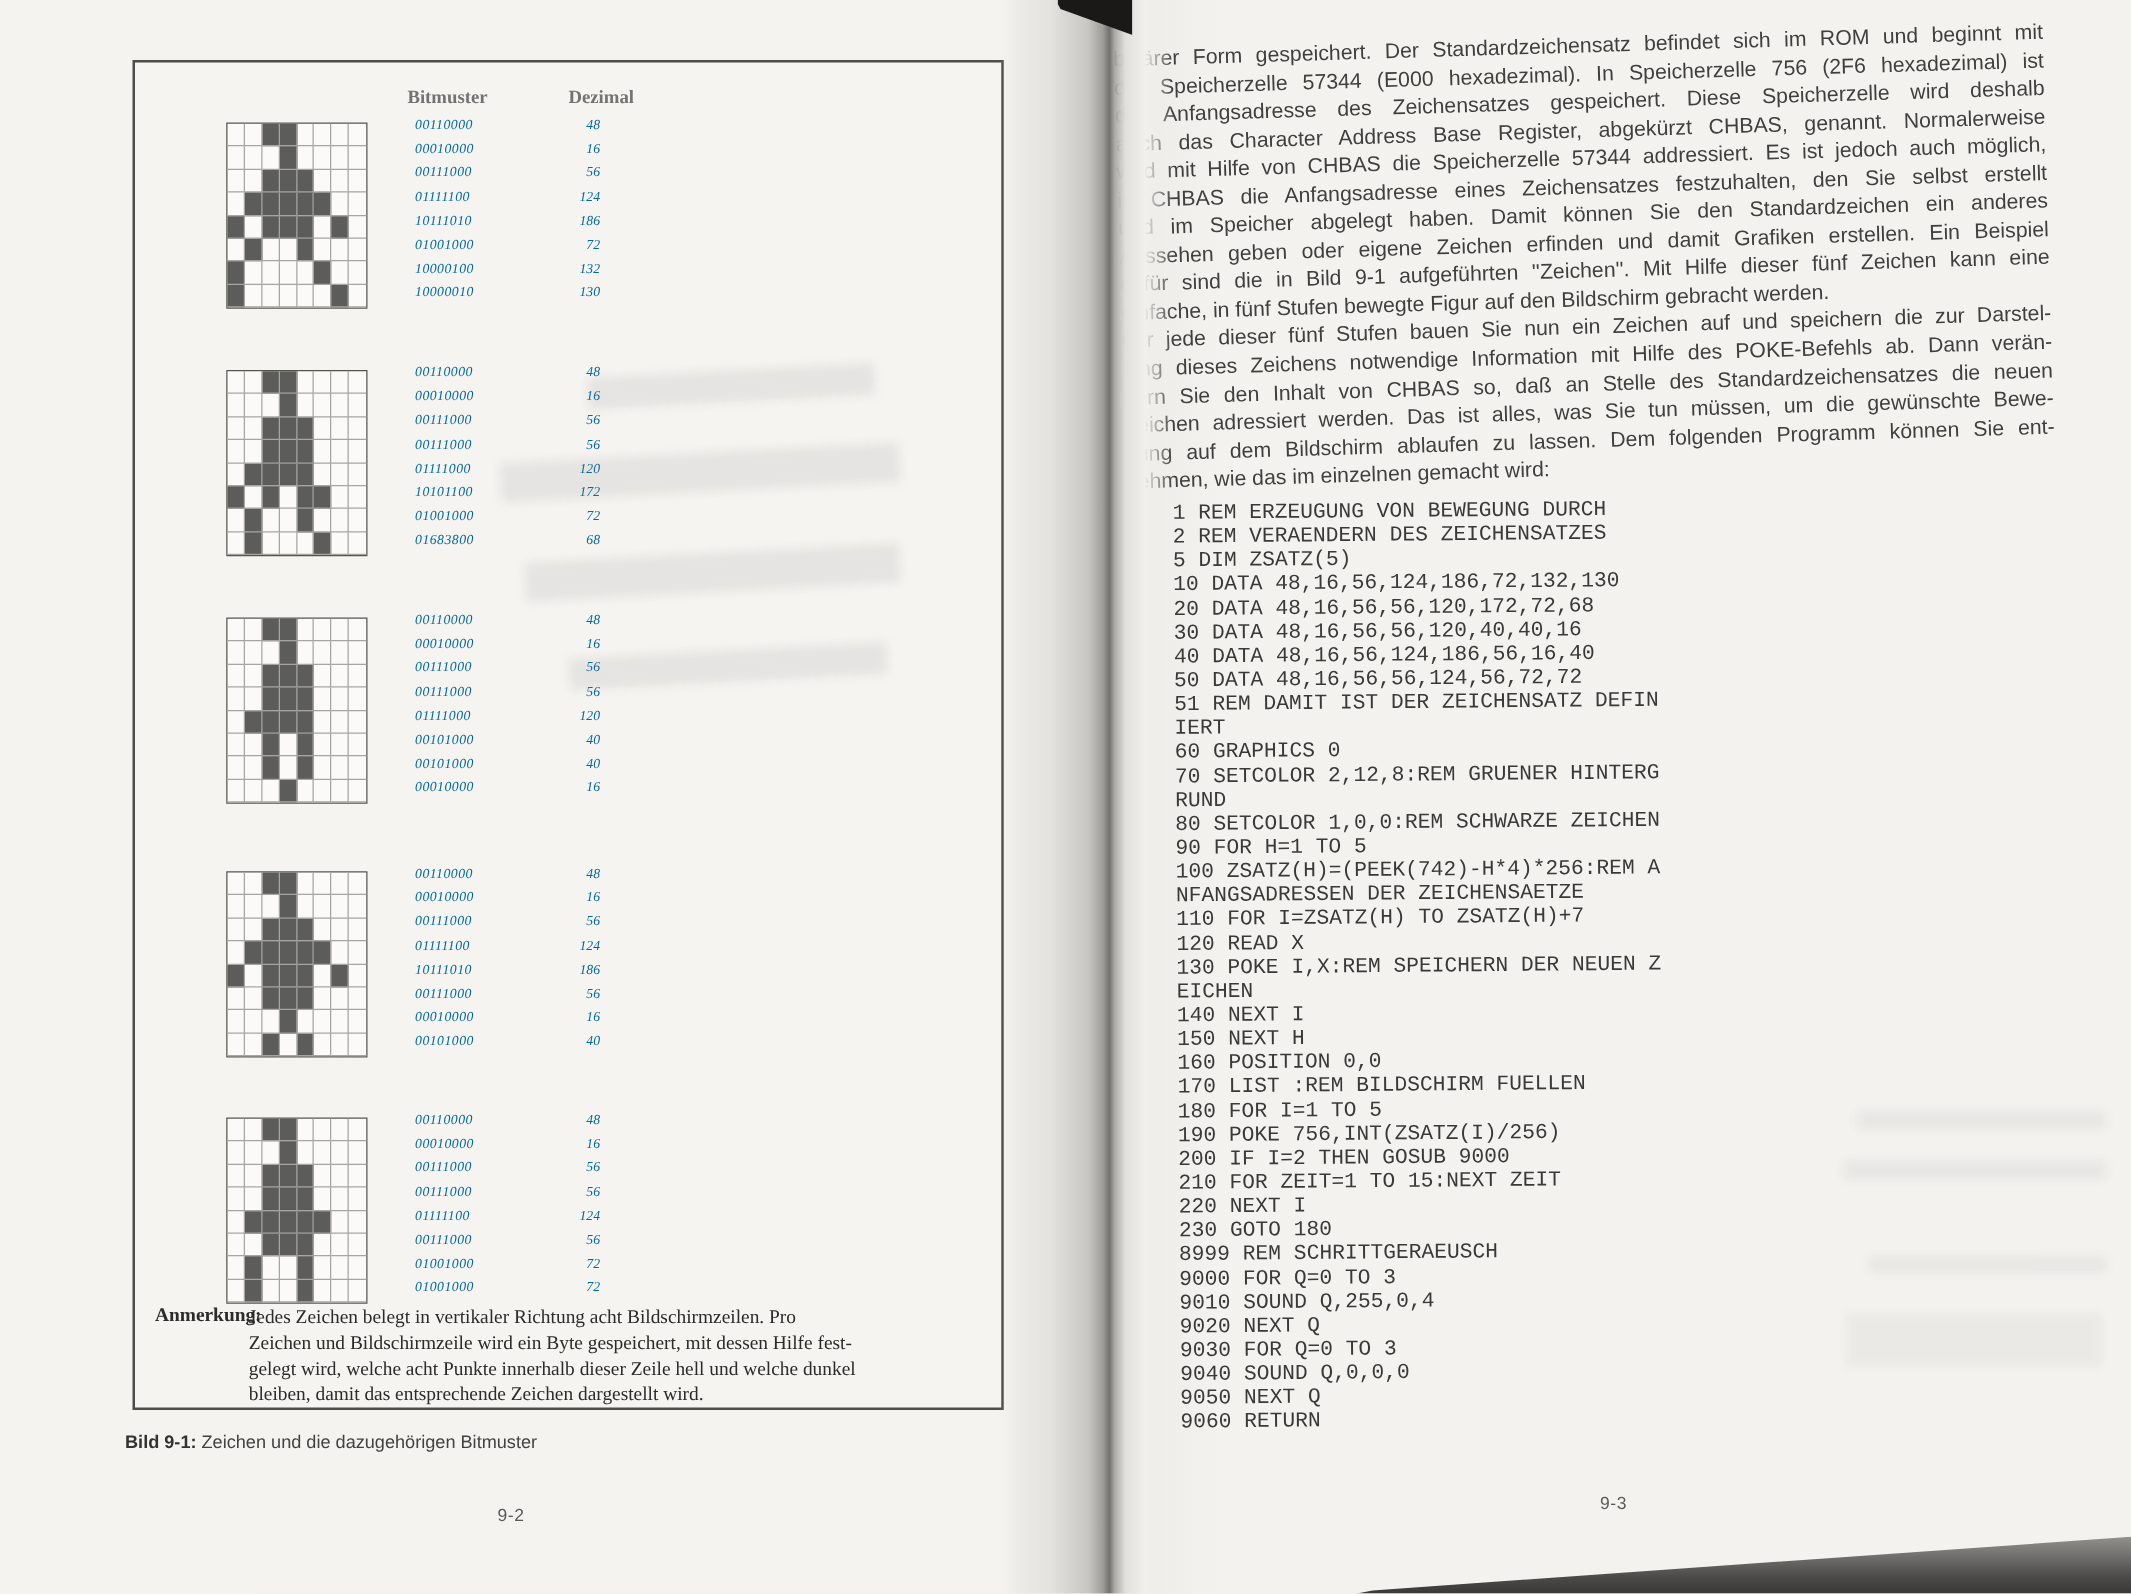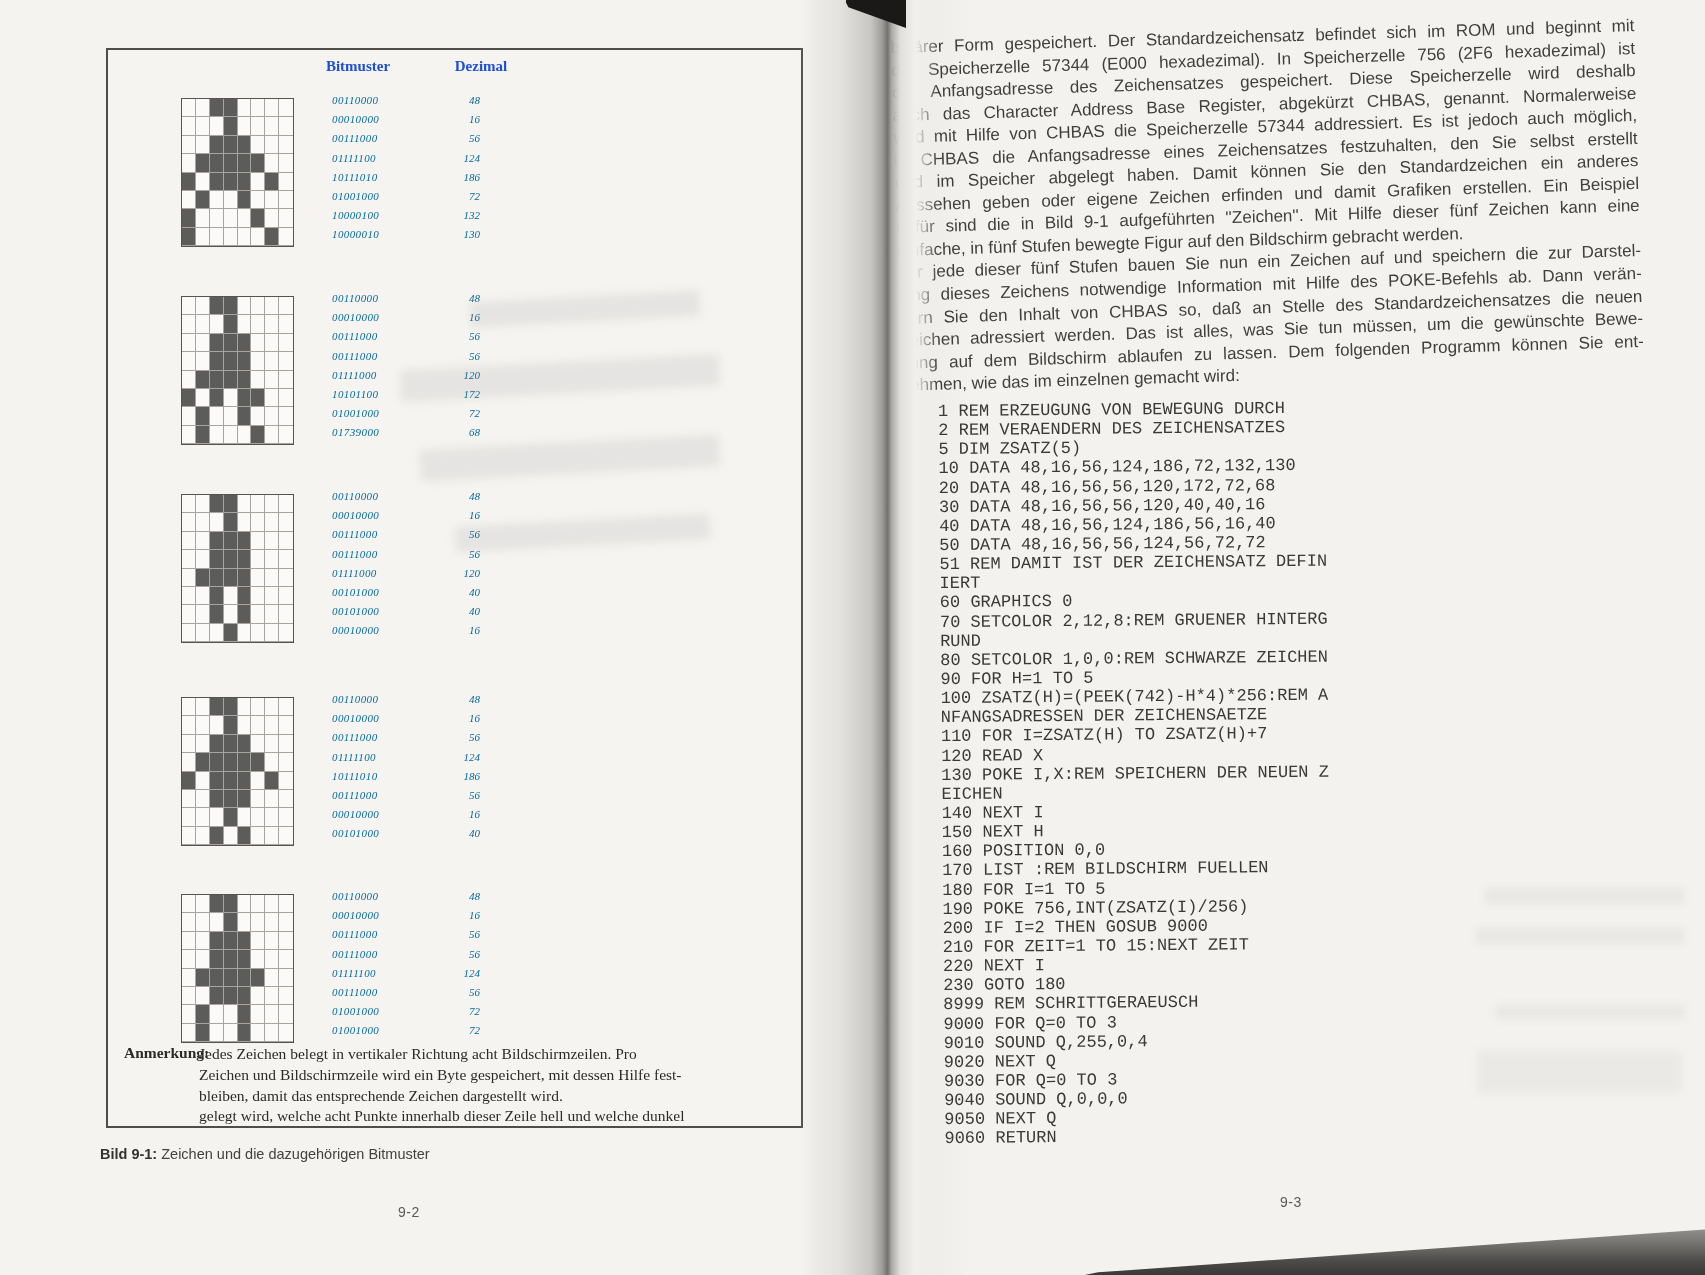--- a/index.html
+++ b/index.html
@@ -23,21 +23,21 @@
         rgba(241,240,237,1) 84%,
         rgba(243,242,239,0) 100%);}
   .spine-top-wedge{position:absolute;left:846px;top:0;width:60px;height:28px;background:#1a1918;
       clip-path:polygon(0 0,100% 0,100% 100%,4% 26%,0 10%);}
   .bottom-band{position:absolute;left:1038px;top:1222px;width:667px;height:53px;
       clip-path:polygon(9% 95%,100% 14%,100% 100%,7% 100%);
       background:linear-gradient(180deg,#a09e9b 0%,#7b7976 35%,#4b4a48 75%,#3a3937 100%);}
   
   .figure-box{position:absolute;left:106px;top:48px;width:697px;height:1080px;
       border:2px solid #4e4d4b;background:#f5f4f1;box-sizing:border-box;}
-  .hdr{position:absolute;top:8px;font-weight:bold;font-size:15px;color:#1d4ed8;text-align:center;}
+  .hdr{position:absolute;top:20px;font-weight:bold;font-size:15px;color:#737373;text-align:center;}
   .hdr-bit{left:194px;width:112px;}
   .hdr-dec{left:318px;width:110px;text-align:center;}
   .block{position:absolute;left:73px;width:500px;}
   .bitgrid{position:absolute;left:0;top:0;width:113px;height:149px;display:grid;
       grid-template-columns:repeat(8,1fr);grid-template-rows:repeat(8,1fr);
       border:1px solid #55544f;background:#fbfaf8;box-sizing:border-box;}
   .bitgrid .c{border-right:1px solid #a6a5a0;border-bottom:1px solid #a6a5a0;box-sizing:border-box;}
   .bitgrid .c:nth-child(8n){border-right:none;}
   .bitgrid .c.f{background:#5c5c5a;}
   .rows{position:absolute;left:151px;top:-4px;width:160px;}
@@ -224,21 +224,21 @@
               <div class="c"></div>
             </div>
             <div class="rows">
               <div class="bitrow"><span class="bits">00110000</span><span class="dec">48</span></div>
               <div class="bitrow"><span class="bits">00010000</span><span class="dec">16</span></div>
               <div class="bitrow"><span class="bits">00111000</span><span class="dec">56</span></div>
               <div class="bitrow"><span class="bits">00111000</span><span class="dec">56</span></div>
               <div class="bitrow"><span class="bits">01111000</span><span class="dec">120</span></div>
               <div class="bitrow"><span class="bits">10101100</span><span class="dec">172</span></div>
               <div class="bitrow"><span class="bits">01001000</span><span class="dec">72</span></div>
-              <div class="bitrow"><span class="bits">01739000</span><span class="dec">68</span></div>
+              <div class="bitrow"><span class="bits">01683800</span><span class="dec">68</span></div>
             </div>
           </div>
           <div class="block" style="top: 444px;">
             <div class="bitgrid">
               <div class="c"></div>
               <div class="c"></div>
               <div class="c f"></div>
               <div class="c f"></div>
               <div class="c"></div>
               <div class="c"></div>
@@ -467,22 +467,22 @@
               <div class="bitrow"><span class="bits">01001000</span><span class="dec">72</span></div>
               <div class="bitrow"><span class="bits">01001000</span><span class="dec">72</span></div>
             </div>
           </div>
         </div>
       <div class="note">
         <span class="note-label">Anmerkung:</span>
         <div class="note-lines" id="note-lines">
             <div class="nline">Jedes Zeichen belegt in vertikaler Richtung acht Bildschirmzeilen. Pro</div>
             <div class="nline">Zeichen und Bildschirmzeile wird ein Byte gespeichert, mit dessen Hilfe fest-</div>
+            <div class="nline">gelegt wird, welche acht Punkte innerhalb dieser Zeile hell und welche dunkel</div>
             <div class="nline">bleiben, damit das entsprechende Zeichen dargestellt wird.</div>
-            <div class="nline">gelegt wird, welche acht Punkte innerhalb dieser Zeile hell und welche dunkel</div>
           </div>
       </div>
     </div>
     <div class="caption"><b>Bild 9-1:</b><span> Zeichen und die dazugehörigen Bitmuster</span></div>
     <div class="pagenum pagenum-left">9-2</div>
 
     <div class="ghost" style="left:470px;top:296px;width:230px;height:26px;transform:rotate(-3deg);"></div>
     <div class="ghost" style="left:400px;top:362px;width:320px;height:32px;transform:rotate(-3deg);"></div>
     <div class="ghost" style="left:420px;top:442px;width:300px;height:32px;transform:rotate(-3deg);"></div>
     <div class="ghost" style="left:455px;top:520px;width:255px;height:26px;transform:rotate(-3deg);"></div>

